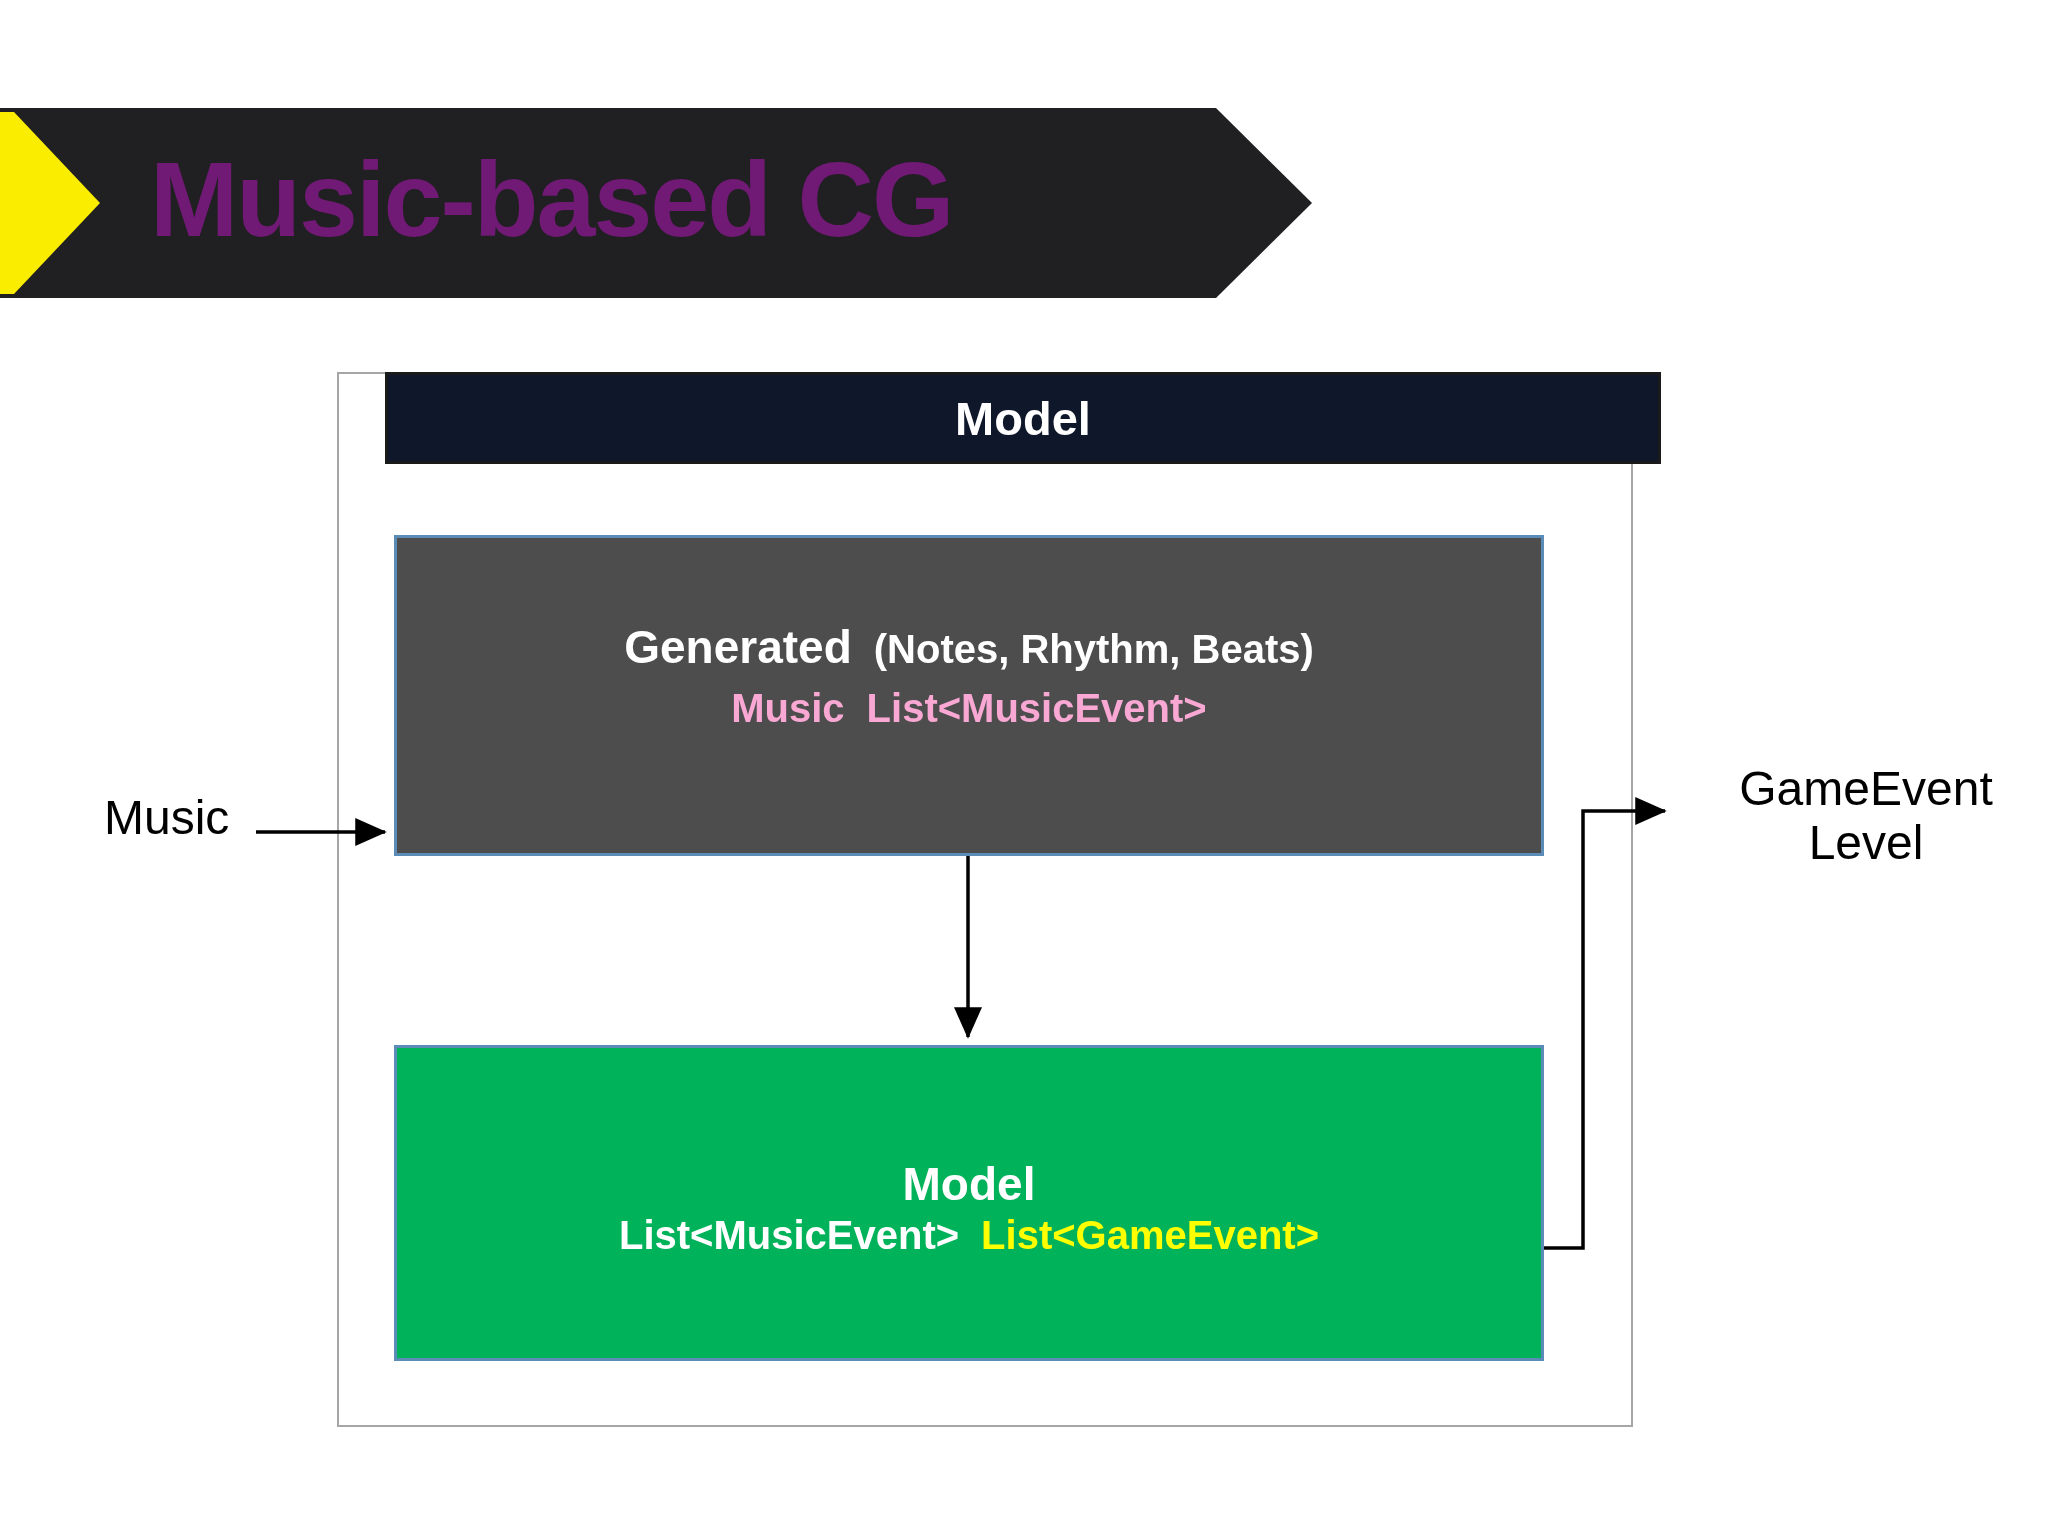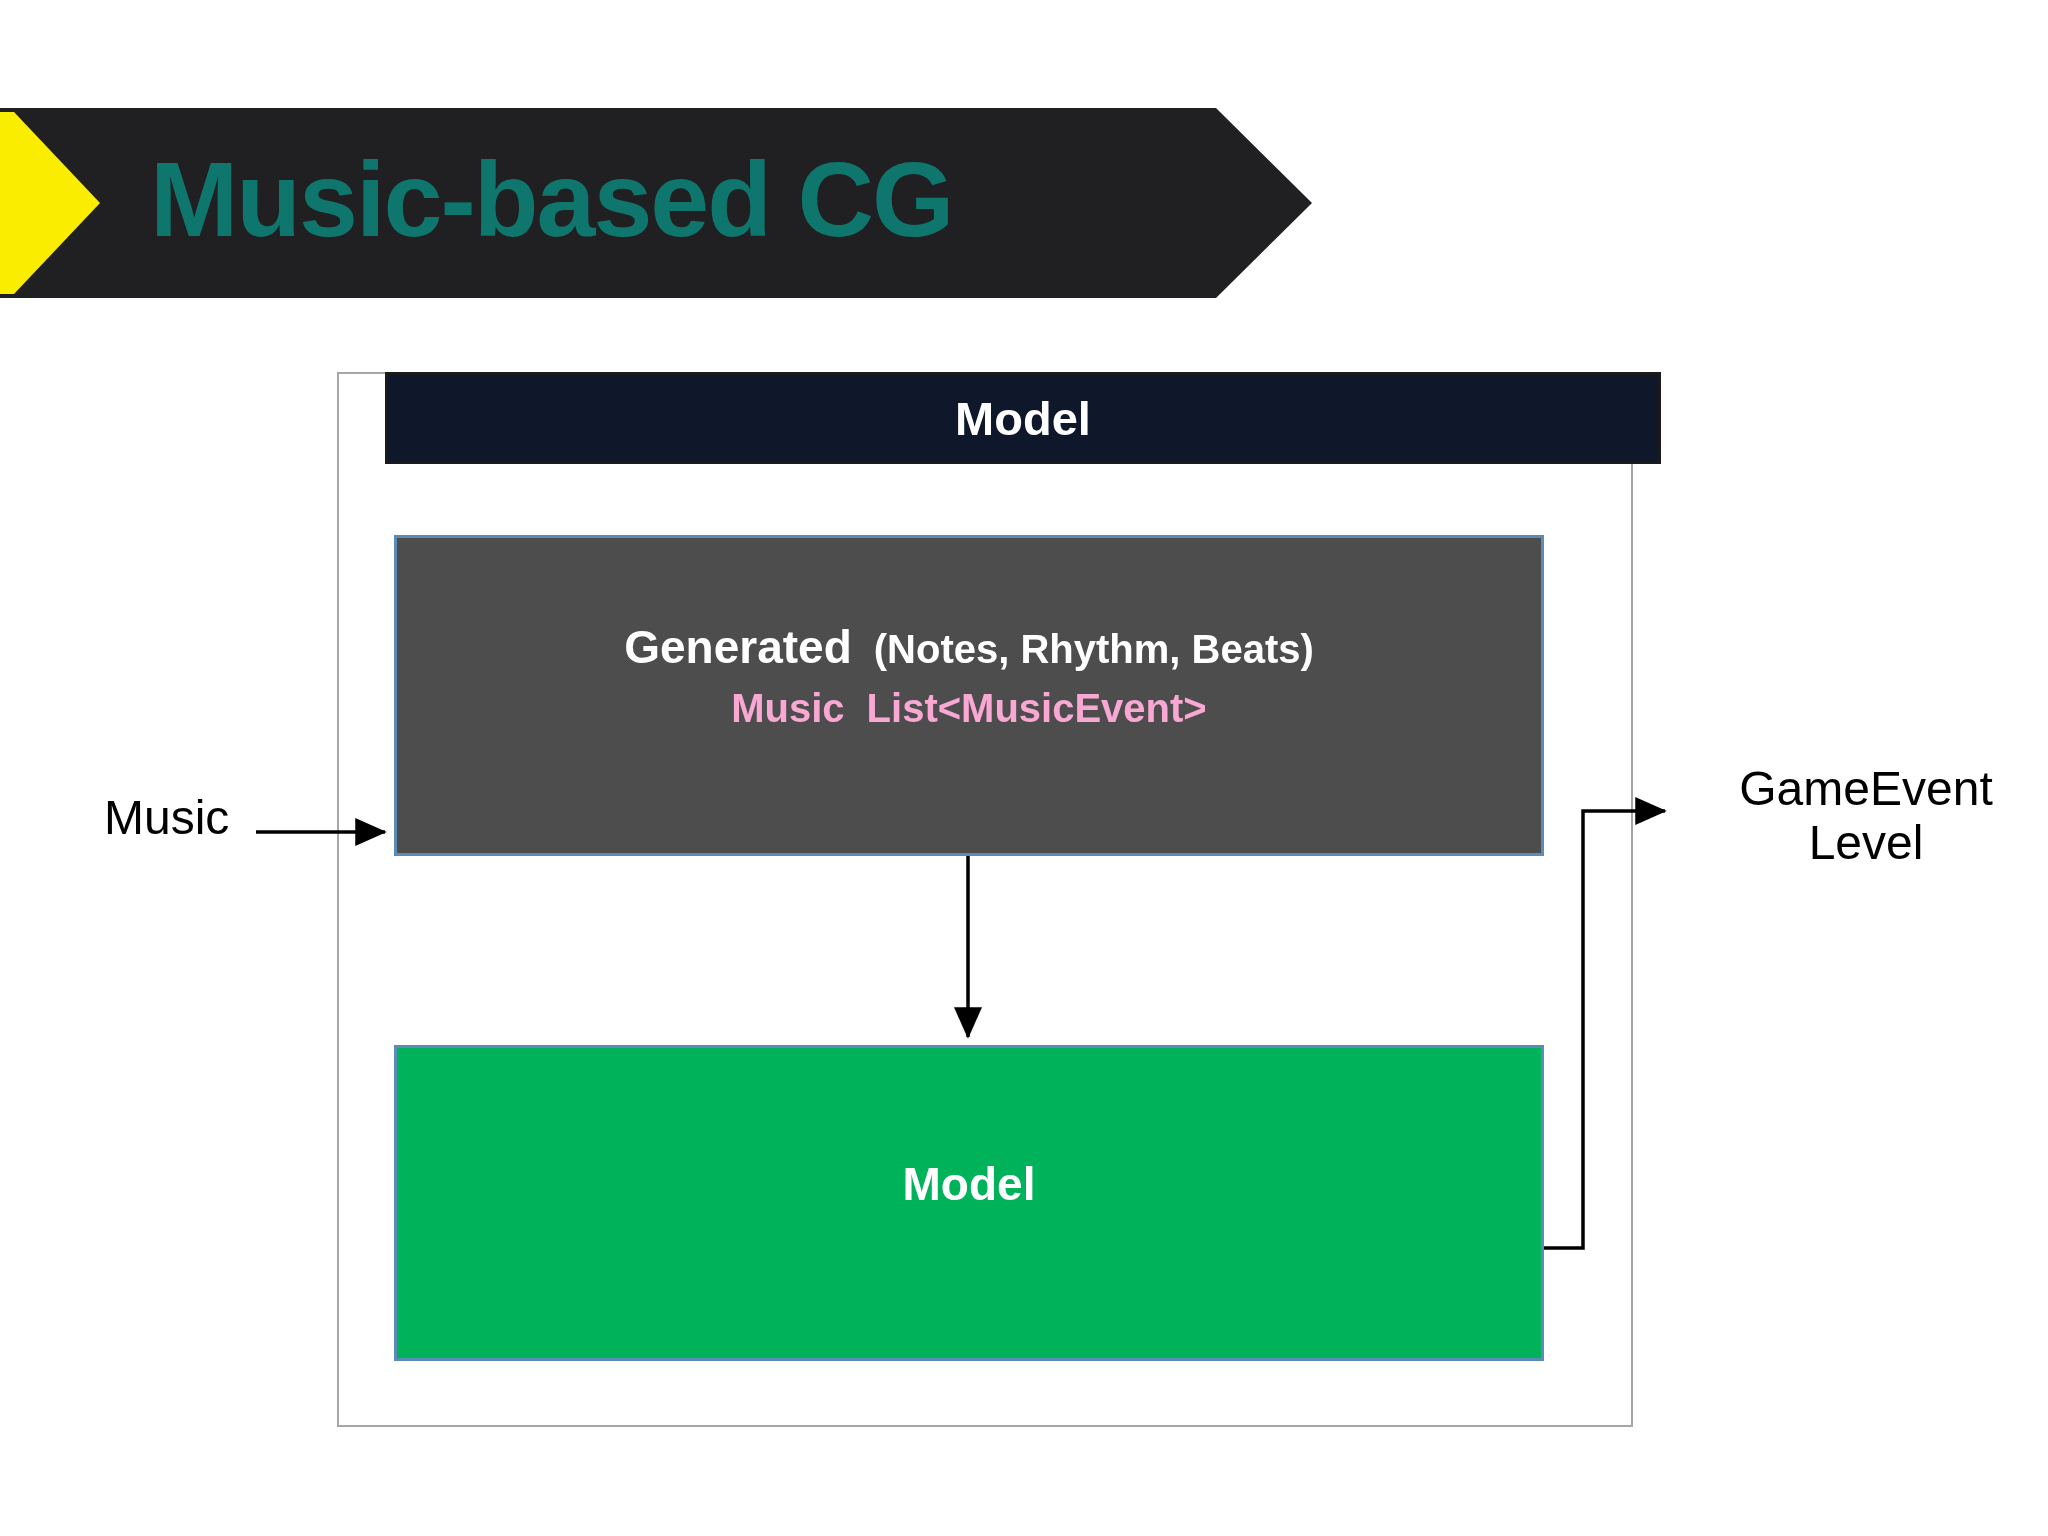--- a/index.html
+++ b/index.html
@@ -32,21 +32,21 @@
     display: block;
   }
   #title-text {
     position: absolute;
     left: 150px;
     top: 0px;
     height: 190px;
     line-height: 182px;
     font-size: 106px;
     font-weight: bold;
-    color: #0f766e;
+    color: #701a75;
     letter-spacing: -2px;
     white-space: nowrap;
     text-align: right;
   }
 
   
   #model-container {
     position: absolute;
     left: 337px;
     top: 372px;
@@ -202,20 +202,23 @@
   <div class="extractor-line1">
     <span class="extractor-title">Generated</span><span class="io-gap"></span><span class="extractor-sub">(Notes, Rhythm, Beats)</span>
   </div>
   <div class="extractor-line2">
     <span>Music</span><span class="io-gap"></span><span>List&lt;MusicEvent&gt;</span>
   </div>
 </div>
 
 <div id="mapper-box">
   <div id="mapper-title">Model</div>
+  <div id="mapper-io">
+    <span class="mapper-in">List&lt;MusicEvent&gt;</span><span class="io-gap"></span><span class="mapper-out">List&lt;GameEvent&gt;</span>
+  </div>
 </div>
 
 <svg id="connectors" viewBox="0 0 2048 1536">
   <defs>
     <marker id="arrowhead" markerWidth="9" markerHeight="8" refX="8.5" refY="4" orient="auto" markerUnits="strokeWidth">
       <path d="M0,0 L9,4 L0,8 z" fill="#000000"></path>
     </marker>
   </defs>
 
   <g>

